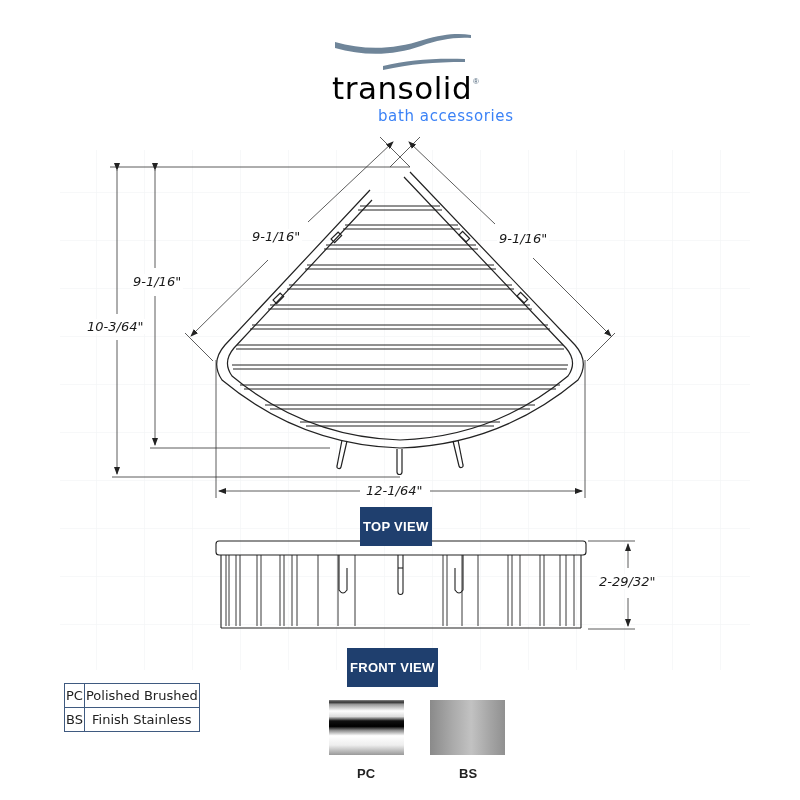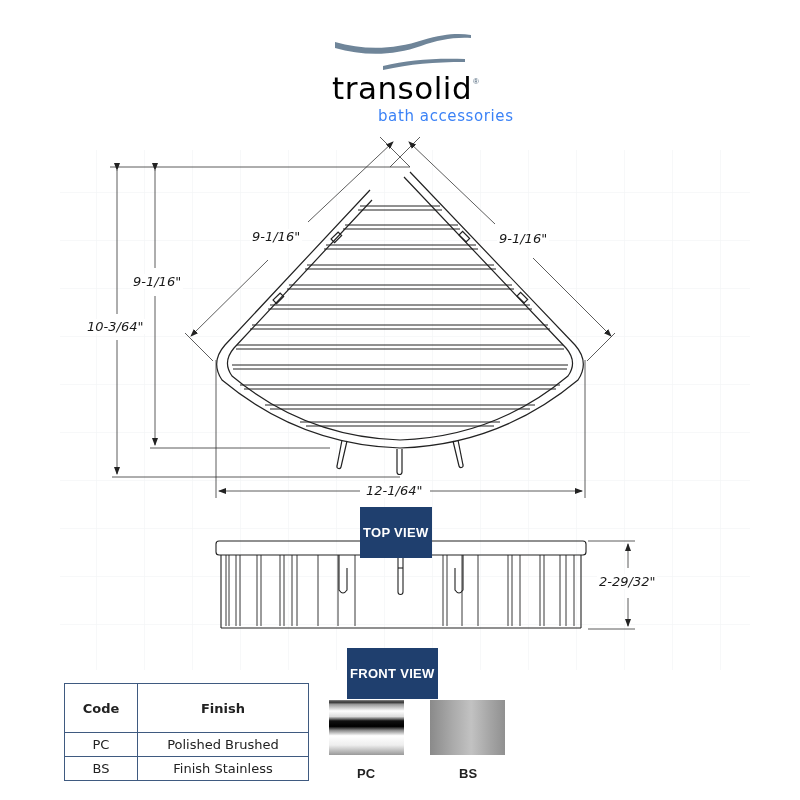--- a/index.html
+++ b/index.html
@@ -2,21 +2,21 @@
 <html><head>
 <meta charset="utf-8">
 <style>
   html, body { margin:0; padding:0; background:#ffffff; }
   body { width:800px; height:800px; position:relative; overflow:hidden; font-family:"Liberation Sans", sans-serif; }
   .logo-word { position:absolute; left:332px; top:70px; font-family:"DejaVu Sans", sans-serif; font-size:31px; color:#000000; letter-spacing:0.5px; }
   .logo-reg { position:absolute; left:473px; top:77px; font-size:8px; color:#4a6278; }
   .logo-sub { position:absolute; left:334px; top:107px; font-family:"DejaVu Sans", sans-serif; font-size:15px; color:#3b82f6; letter-spacing:0.6px;margin-left:44px; }
   svg.drawing { position:absolute; left:0; top:0; }
   .dim { position:absolute; font-family:"DejaVu Sans", sans-serif; font-style:italic; font-size:13px; color:#1a1a1a; background:#fff; padding:0 2px; white-space:nowrap; }
-  .view-label { position:absolute; background:#1f3f6e; color:#fff; font-family:"Liberation Sans", sans-serif; font-weight:bold; font-size:13px; padding:18px 3px; letter-spacing:0.3px; }
+  .view-label { position:absolute; background:#1f3f6e; color:#fff; font-family:"Liberation Sans", sans-serif; font-weight:bold; font-size:13px; padding:12px 3px; letter-spacing:0.3px; }
   table.finish { position:absolute; left:64px; top:683px; border-collapse:collapse; font-family:"DejaVu Sans", sans-serif; color:#222; }
   table.finish td, table.finish th { border:1px solid #3f5a80; text-align:center; }
   table.finish th { height:46px; font-size:13px; font-weight:bold; }
   table.finish td { height:21px; font-size:13px; }
   .swatch { position:absolute; width:75px; height:55px; }
   .swatch-label { position:absolute; font-family:"Liberation Sans", sans-serif; font-weight:bold; font-size:13px; color:#222; }
 </style>
 </head>
 <body>
 
@@ -161,24 +161,20 @@
 <div class="dim" style="left:131px;top:274px;">9-1/16"</div>
 <div class="dim" style="left:85px;top:319px;">10-3/64"</div>
 <div class="dim" style="left:364px;top:483px;">12-1/64"</div>
 <div class="dim" style="left:597px;top:574px;">2-29/32"</div>
 
 <div class="view-label" style="left:360px;top:507px;">TOP VIEW</div>
 <div class="view-label" style="left:347px;top:648px;">FRONT VIEW</div>
 
 <table class="finish">
   <tbody>
-      <tr>
-    <th style="width:70px;">Code</th>
-    <th style="width:168px;">Finish</th>
-  </tr>
   <tr>
     <td>PC</td>
     <td>Polished Brushed</td>
   </tr>
   <tr>
     <td>BS</td>
     <td>Finish Stainless</td>
   </tr>
 </tbody>
   </table>

